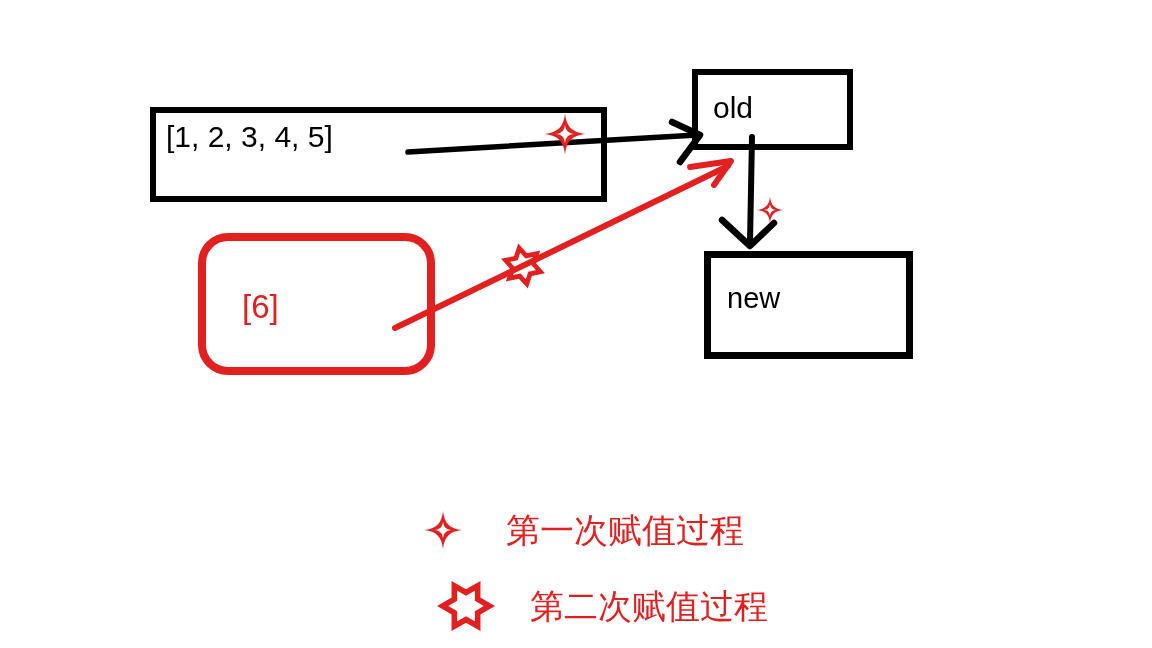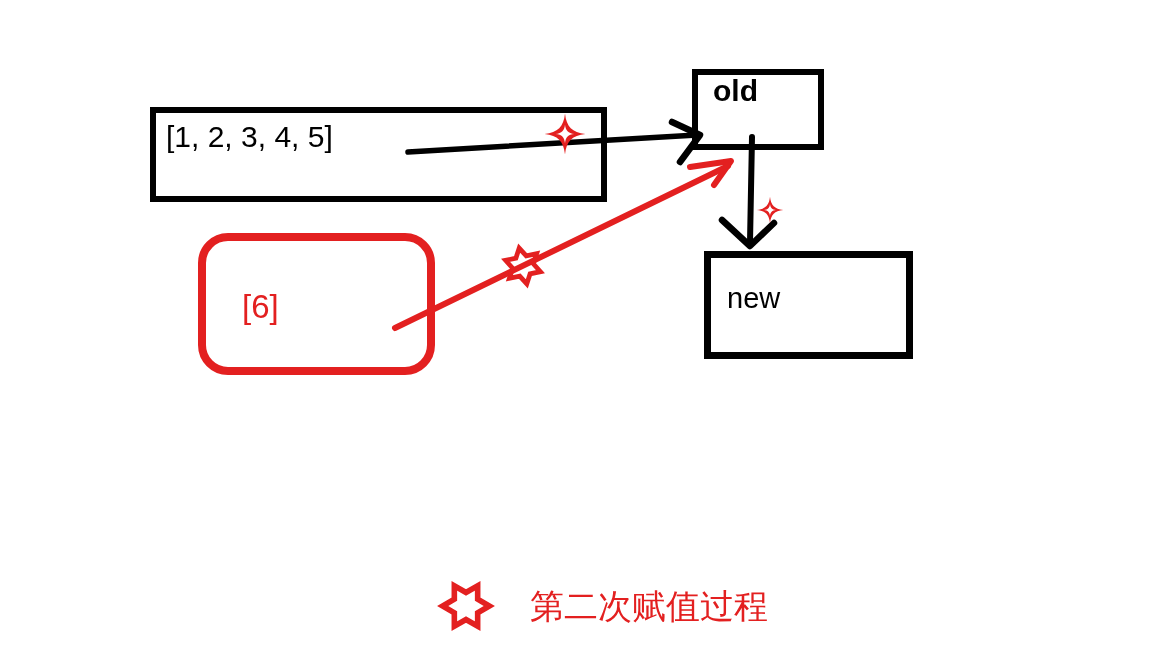--- a/index.html
+++ b/index.html
@@ -14,25 +14,25 @@
   .box { position: absolute; box-sizing: border-box; background: transparent; }
   .box-text { color: #000000; }
 
   .list-box {
     left: 150px; top: 107px; width: 457px; height: 95px;
     border: 6px solid #000000;
     padding: 6px 0 0 10px;
     font-size: 30px; line-height: 36px;
   }
   .old-box {
-    left: 692px; top: 69px; width: 132px; height: 81px;
+    left: 692px; top: 69px; width: 161px; height: 81px;
     border: 6px solid #000000;
-    display: flex; align-items: flex-start;
+    display: flex; align-items: center;
     padding: 0 0 4px 15px;
-    font-size: 30px; line-height: 32px; font-weight: bold;
+    font-size: 30px; line-height: 32px;
   }
   .new-box {
     left: 704px; top: 251px; width: 209px; height: 108px;
     border: 7px solid #000000;
     padding: 24px 0 0 16px;
     font-size: 29px; line-height: 33px;
     overflow: visible;
   }
   .new-box .new-value { display: block; white-space: nowrap; margin: 12px 0 0 -2px; }
   .six-box {
@@ -109,20 +109,26 @@
     <g>
       <line x1="395" y1="328" x2="728" y2="166" stroke="#e32020" stroke-width="6" stroke-linecap="round"></line>
       <polyline points="690,167 731,161 714,185" fill="none" stroke="#e32020" stroke-width="6" stroke-linecap="round" stroke-linejoin="round"></polyline>
     </g>
 
     <use href="#sp4" x="542.5" y="107.5" width="45" height="53"></use>
     <use href="#sp4" x="755.5" y="191.5" width="29" height="37"></use>
     <use href="#st6u" x="501" y="241" width="44" height="50" fill="none" transform="rotate(-12 523 266)"></use>
   </svg>
 
+  <div class="legend-row legend-row-1">
+    <svg class="legend-icon" width="42" height="62" viewBox="0 0 42 62">
+      <use href="#sp4" x="0" y="0" width="42" height="62"></use>
+    </svg>
+    <span class="legend-text">第一次赋值过程</span>
+  </div>
 
   <div class="legend-row legend-row-2">
     <svg class="legend-icon" width="70" height="56" viewBox="0 0 70 56">
       <use href="#st6r" x="0" y="0" width="70" height="56" fill="#ffffff"></use>
     </svg>
     <span class="legend-text">第二次赋值过程</span>
   </div>
 
 </div>
 

